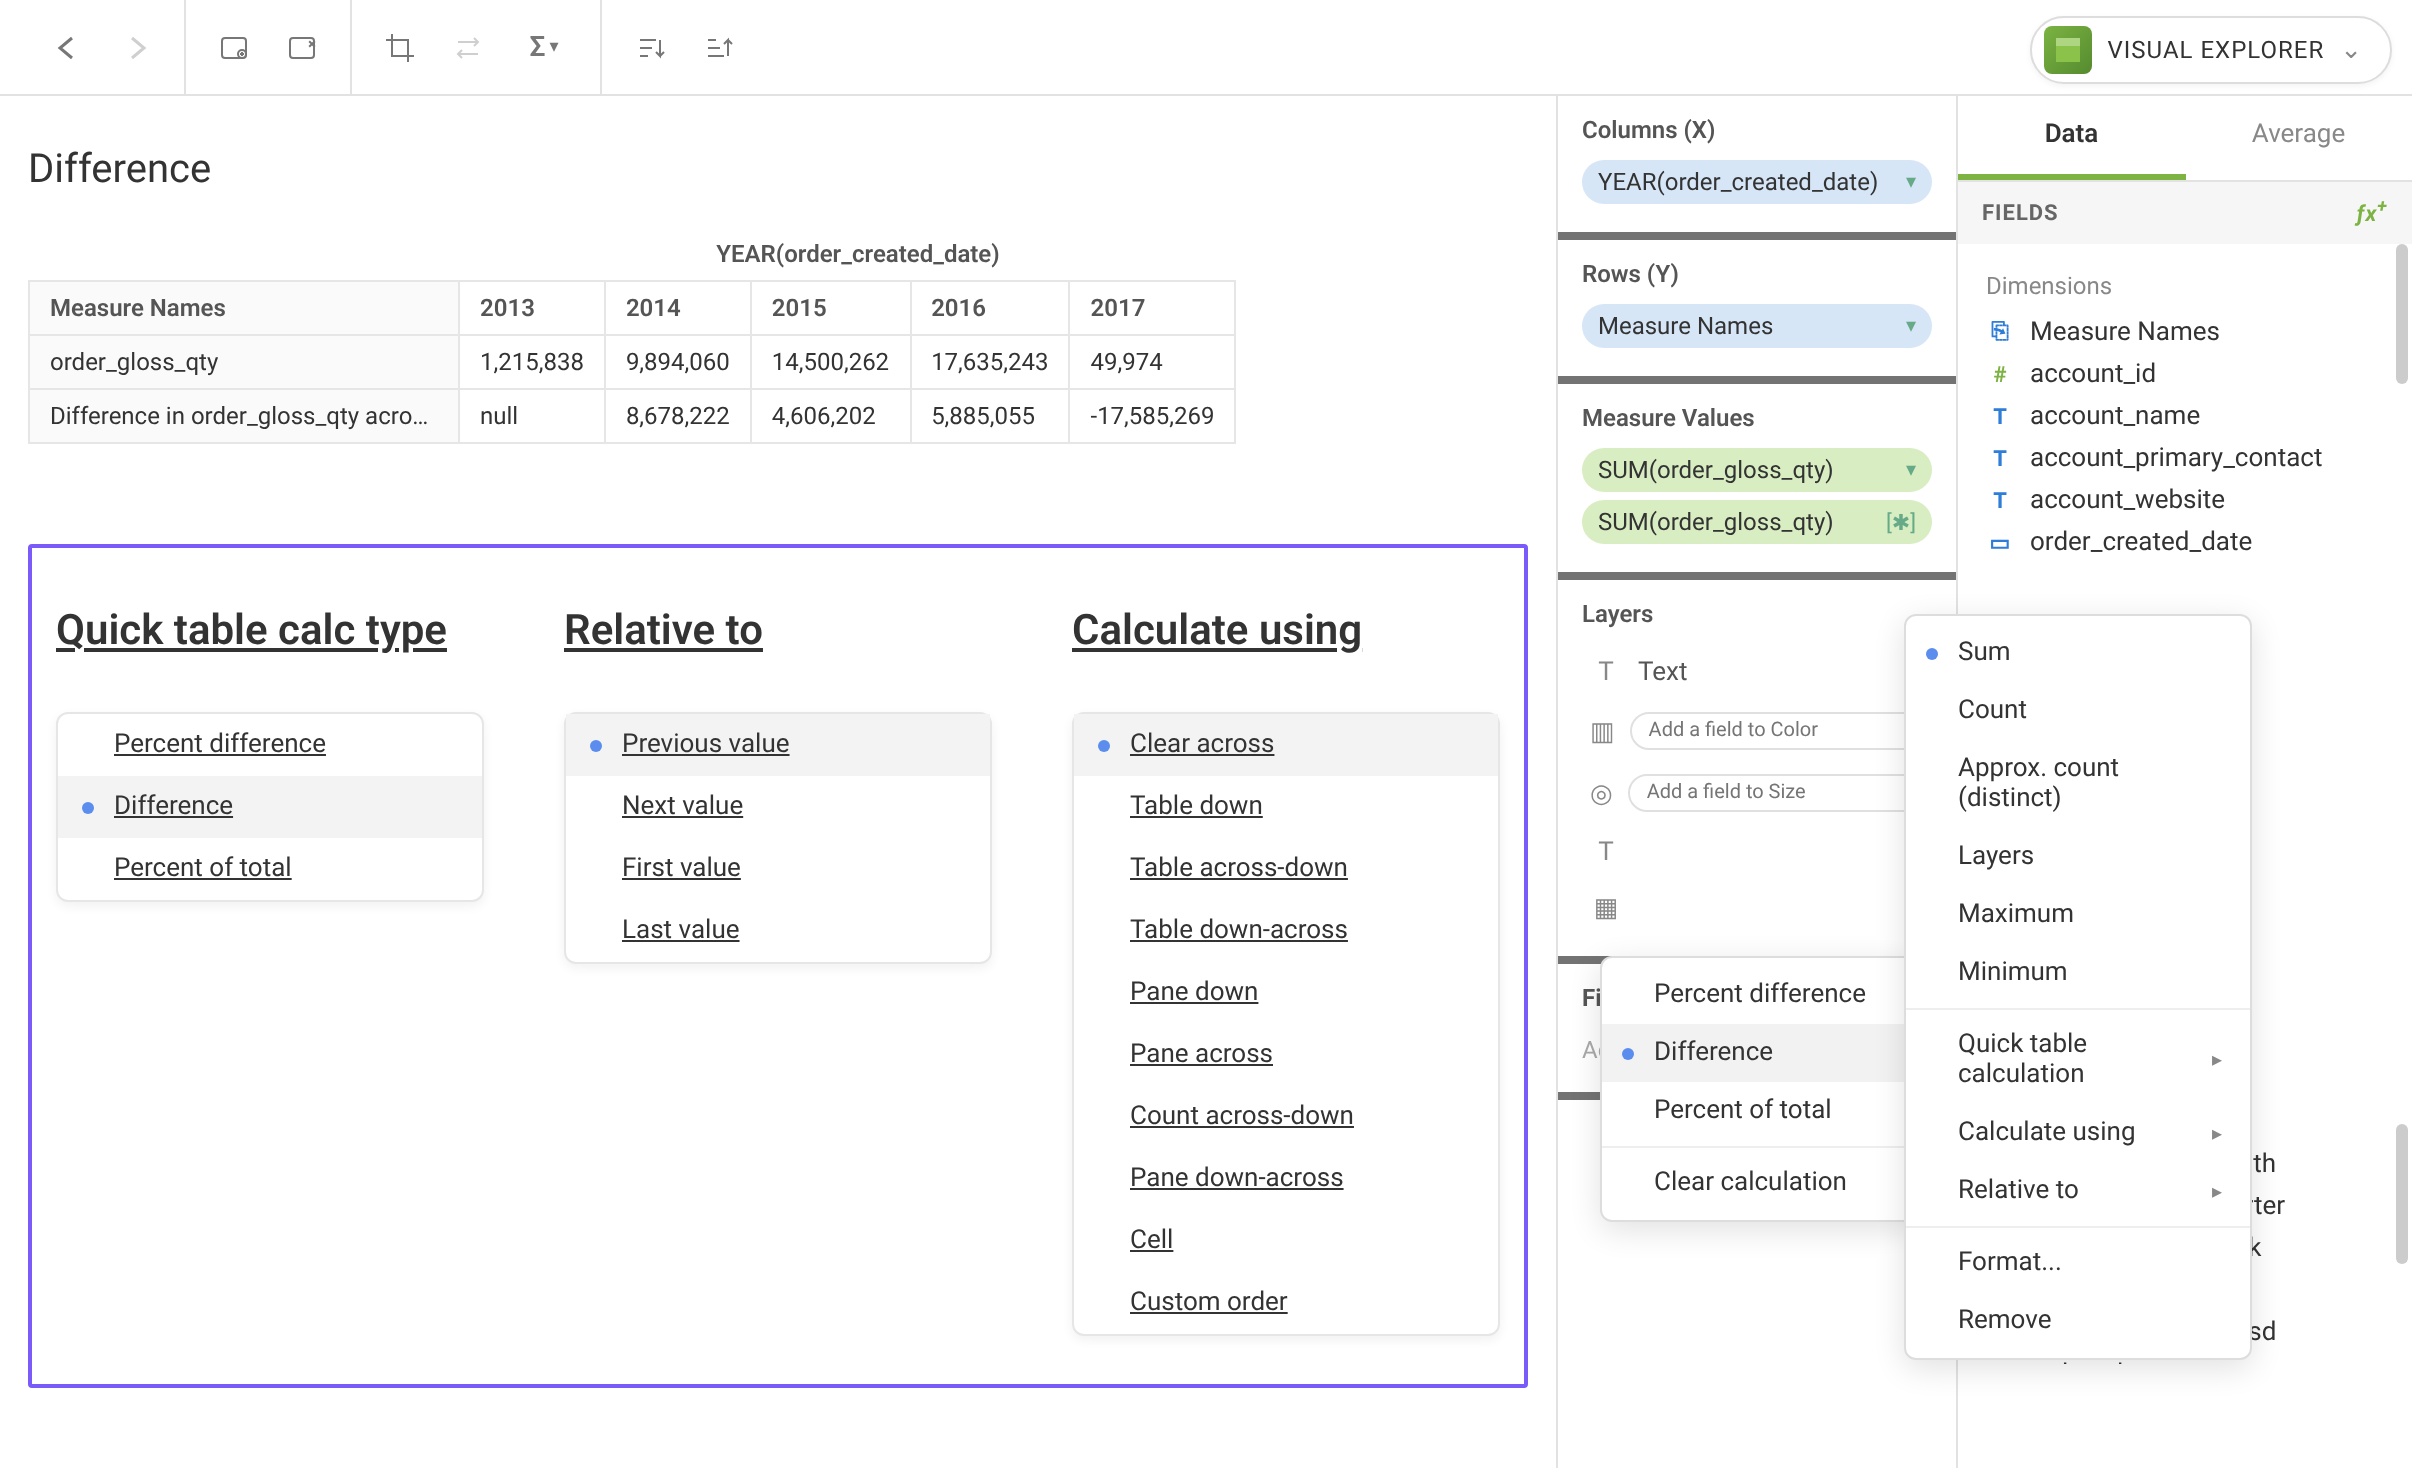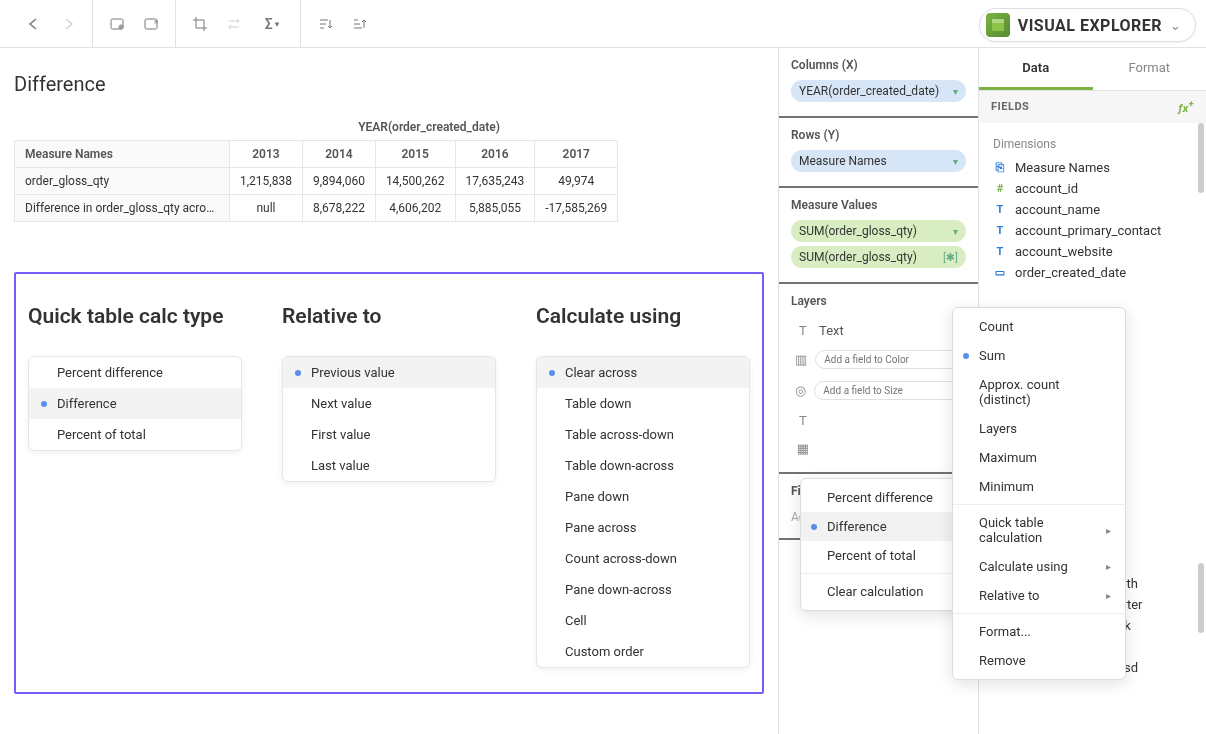--- a/index.html
+++ b/index.html
@@ -8,52 +8,52 @@
 
 .toolbar { height: 48px; border-bottom: 1px solid #e2e2e2; display: flex; align-items: center; padding: 0 10px; gap: 0; }
 .toolbar-group { display: flex; align-items: center; gap: 6px; padding: 0 10px; border-right: 1px solid #e2e2e2; height: 100%; }
 .toolbar-group:last-child { border-right: none; }
 .toolbar-btn { width: 28px; height: 28px; border: none; background: transparent; cursor: pointer; display: flex; align-items: center; justify-content: center; color: #777; border-radius: 4px; }
 .toolbar-btn svg { width: 16px; height: 16px; }
 
 
 .app-chip { position: absolute; top: 8px; right: 10px; border: 1px solid #ddd; border-radius: 20px; padding: 4px 14px 4px 6px; display: flex; align-items: center; gap: 8px; background: #fff; box-shadow: 0 1px 3px rgba(0,0,0,0.05); }
 .app-chip-icon { width: 24px; height: 24px; background: linear-gradient(135deg, #7cb342, #558b2f); border-radius: 4px; display:flex; align-items:center; justify-content:center; }
-.app-chip-label { font-weight: 700; font-size: 16px; letter-spacing: 0.5px; }
+.app-chip-label { font-weight: 400; font-size: 12px; letter-spacing: 0.5px; }
 .app-chip-caret { color:#888; }
 
 
 .main { display: flex; height: calc(100% - 48px); }
 .canvas { flex: 1; padding: 14px; position: relative; overflow: hidden; }
 .right-panel { width: 428px; border-left: 1px solid #e2e2e2; display: flex; }
 
 
 .page-title { font-size: 20px; font-weight: 400; margin: 10px 0 18px 0; }
 .table-wrap { font-size: 12px; }
 .table-col-header { text-align: center; padding: 6px; font-weight: 600; color: #555; }
 .data-table { border-collapse: collapse; }
-.data-table th, .data-table td { padding: 6px 10px; border: 1px solid #e6e6e6; text-align: center; white-space: nowrap; }
+.data-table th, .data-table td { padding: 6px 10px; border: 1px solid #e6e6e6; text-align: left; white-space: nowrap; }
 .data-table th { font-weight: 600; color: #555; background: #fff; }
 .data-table .row-label { text-align: left; background: #fafafa; }
 .data-table thead th:first-child { text-align:left; background:#fafafa; }
 
 
-.highlight-box { border: 2px solid #7a5af8; border-radius: 2px; margin-top: 50px; padding: 30px 12px 24px 12px; display: flex; gap: 40px; align-items: flex-start; background: #fff; }
+.highlight-box { border: 2px solid #7a5af8; border-radius: 2px; margin-top: 50px; padding: 30px 12px 24px 12px; display: flex; gap: 40px; align-items: flex-start; background: #fff; text-decoration: underline; }
 .col { flex: 1; }
 .col h3 { font-size: 21px; font-weight: 600; margin-bottom: 28px; }
 .menu-list { border: 1px solid #e6e6e6; border-radius: 6px; background: #fff; box-shadow: 0 2px 6px rgba(0,0,0,0.06); font-size: 13px; }
 .menu-item { padding: 8px 14px 8px 28px; cursor: pointer; position: relative; }
 .menu-item.selected { background: #f3f3f3; font-weight: 400; }
 .menu-item.selected::before { content: ""; width: 6px; height: 6px; background: #5b8def; border-radius: 50%; position: absolute; left: 12px; top: 50%; transform: translateY(-50%); }
 
 
 .config-col { width: 200px; border-right: 1px solid #e2e2e2; display: flex; flex-direction: column; }
 .fields-col { flex: 1; display: flex; flex-direction: column; position: relative; }
 
-.section { padding: 10px 12px; border-bottom: 2px solid #737373; }
+.section { padding: 10px 12px; border-bottom: 4px solid #737373; }
 .section-title { font-size: 12px; font-weight: 600; color: #555; margin-bottom: 8px; }
 .pill { background: #d6e6f7; border-radius: 12px; padding: 4px 8px; font-size: 12px; display: flex; align-items: center; justify-content: space-between; margin-bottom: 4px; cursor: pointer; }
 .pill.green { background: #d8eec2; }
 .pill.green-star { background: #d8eec2; }
 .pill .caret { color: #6a8; font-size: 10px; }
 .pill .star { color: #6a8; font-size: 11px; }
 
 .layers-body { font-size: 13px; color: #555; }
 .layer-row { display: flex; align-items: center; gap: 8px; padding: 6px 4px; }
 .layer-icon { width: 16px; height: 16px; display:flex; align-items:center; justify-content:center; color:#888; }
@@ -282,21 +282,21 @@
       </div>
       <div class="section">
         <div class="section-title" style="font-weight:700;">Filters</div>
         <div class="filters-body">Add fields here...</div>
       </div>
     </div>
 
     <div class="fields-col">
       <div class="tabs">
         <div class="tab active">Data</div>
-        <div class="tab">Format</div>
+        <div class="tab">Average</div>
       </div>
       <div class="fields-header">
         <span>FIELDS</span>
         <span class="fx">ƒx<sup style="color:#7cb342">+</sup></span>
       </div>
       <div class="fields-body">
         <div class="scroll-thumb" style="top:0; height:70px;"></div>
         <div class="fields-subhead">Dimensions</div>
         <div class="field-item">
             <span class="field-icon fi-abc">⎘</span>
@@ -357,22 +357,22 @@
 
 <div class="context-menu" style="left:800px; top:478px; width:152px;">
   <div class="cm-item">Percent difference</div>
   <div class="cm-item selected" style="background:#f2f2f2;">Difference</div>
   <div class="cm-item">Percent of total</div>
   <div class="cm-sep"></div>
   <div class="cm-item">Clear calculation</div>
 </div>
 
 <div class="context-menu" style="left:952px; top:307px; width:174px;">
+  <div class="cm-item selected">Sum</div>
   <div class="cm-item">Count</div>
-  <div class="cm-item selected">Sum</div>
   <div class="cm-item">Approx. count (distinct)</div>
   <div class="cm-item">Layers</div>
   <div class="cm-item">Maximum</div>
   <div class="cm-item">Minimum</div>
   <div class="cm-sep"></div>
   <div class="cm-item">
       <span>Quick table calculation</span>
       <span class="sub-caret">▸</span>
     </div>
   <div class="cm-item">

